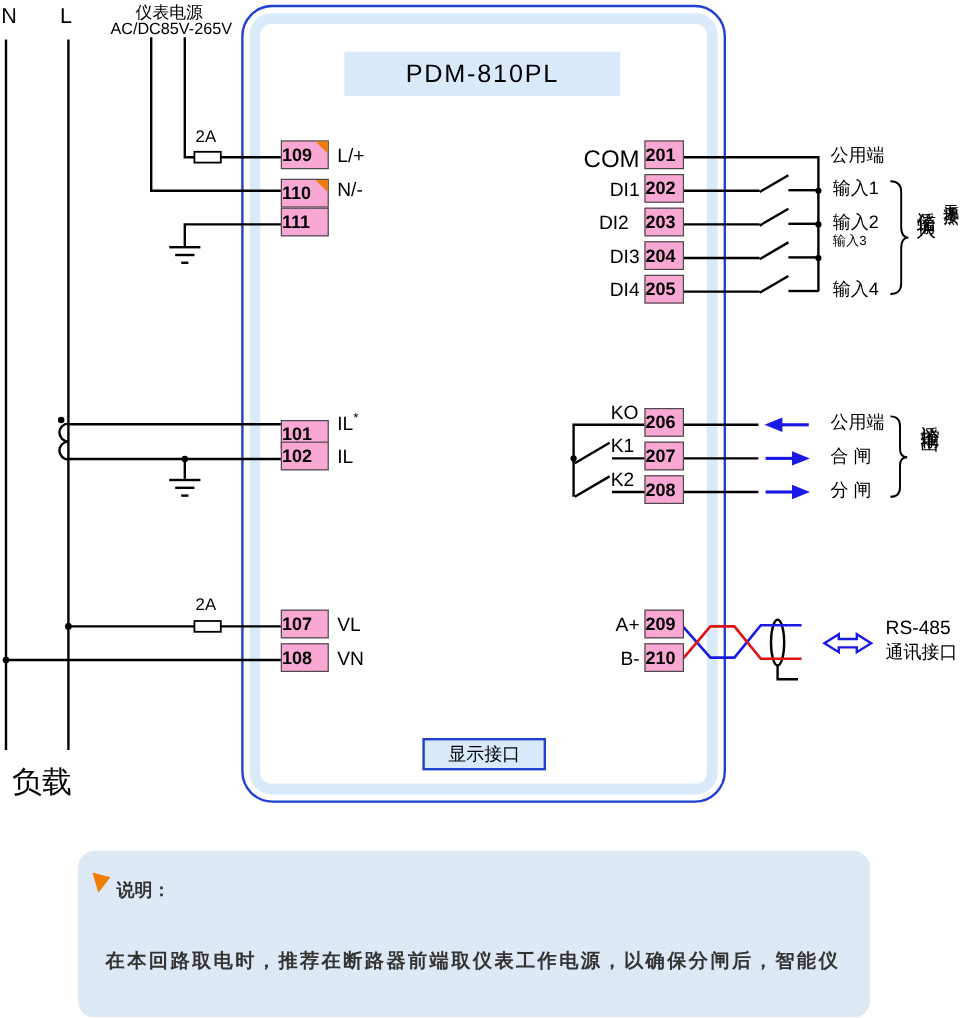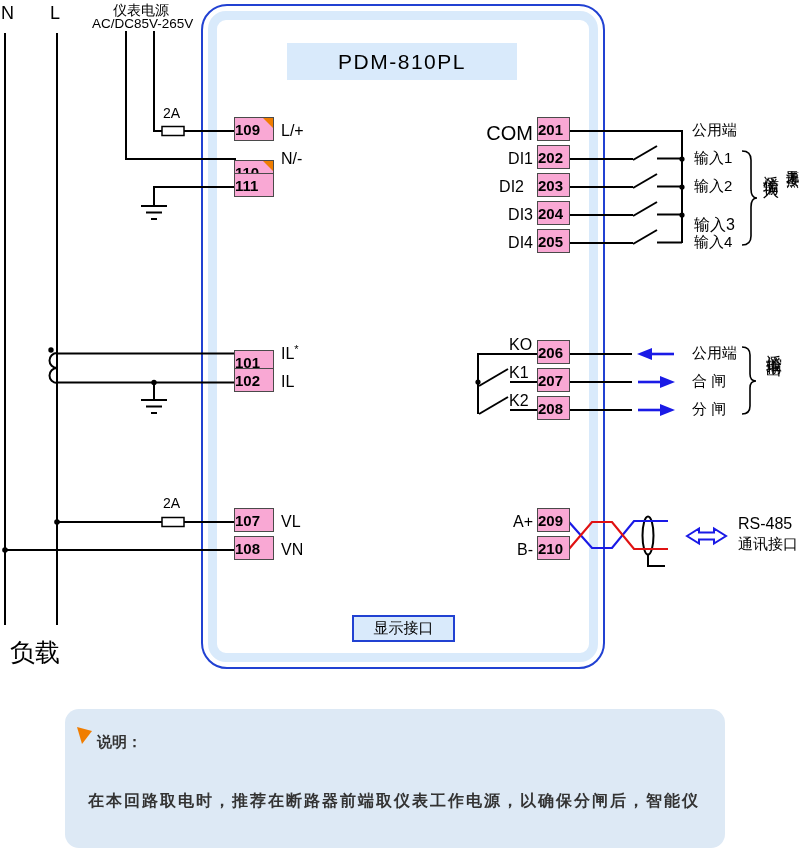--- a/index.html
+++ b/index.html
@@ -156,21 +156,21 @@
   <div class="lbl" style="left:1px;top:4px;font-size:18px">N</div>
   <div class="lbl" style="left:50px;top:4px;font-size:18px">L</div>
   <div class="lbl" style="left:113px;top:3px;font-size:14px">仪表电源</div>
   <div class="lbl" style="left:92px;top:17px;font-size:13.5px">AC/DC85V-265V</div>
   <div class="lbl" style="left:163px;top:106px;font-size:14px">2A</div>
   <div class="lbl" style="left:163px;top:496px;font-size:14px">2A</div>
 
   <div class="tbox corner" style="left:234px;top:117px">
       <span>109</span>
     </div>
-  <div class="tbox corner" style="left:234px;top:160px">
+  <div class="tbox corner" style="left:234px;top:149px">
       <span>110</span>
     </div>
   <div class="tbox" style="left:234px;top:173px">
       <span>111</span>
     </div>
   <div class="lbl" style="left:281px;top:122px;font-size:16px">L/+</div>
   <div class="lbl" style="left:281px;top:150px;font-size:16px">N/-</div>
 
   <div class="tbox" style="left:234px;top:350px">
       <span>101</span>
@@ -206,21 +206,21 @@
     </div>
   <div class="tbox sm" style="left:537px;top:201px">
       <span>204</span>
     </div>
   <div class="tbox sm" style="left:537px;top:229px">
       <span>205</span>
     </div>
   <div class="lbl" style="left:692px;top:122px;font-size:15px">公用端</div>
   <div class="lbl" style="left:694px;top:150px;font-size:15px">输入1</div>
   <div class="lbl" style="left:694px;top:178px;font-size:15px">输入2</div>
-  <div class="lbl" style="left:694px;top:216px;font-size:16px">输入3</div>
+  <div class="lbl" style="left:694px;top:195px;font-size:11px">输入3</div>
   <div class="lbl" style="left:694px;top:234px;font-size:15px">输入4</div>
   <div class="vtext" style="left:760px;top:163px;font-size:16px;letter-spacing:2px">遥信输入</div>
   <div class="vtext" style="left:783px;top:160px;font-size:13px;letter-spacing:1px">无源干接点</div>
 
   <div class="lbl" style="left:509px;top:336px;font-size:16px">KO</div>
   <div class="lbl" style="left:509px;top:364px;font-size:16px">K1</div>
   <div class="lbl" style="left:509px;top:392px;font-size:16px">K2</div>
   <div class="tbox sm" style="left:537px;top:340px">
       <span>206</span>
     </div>

